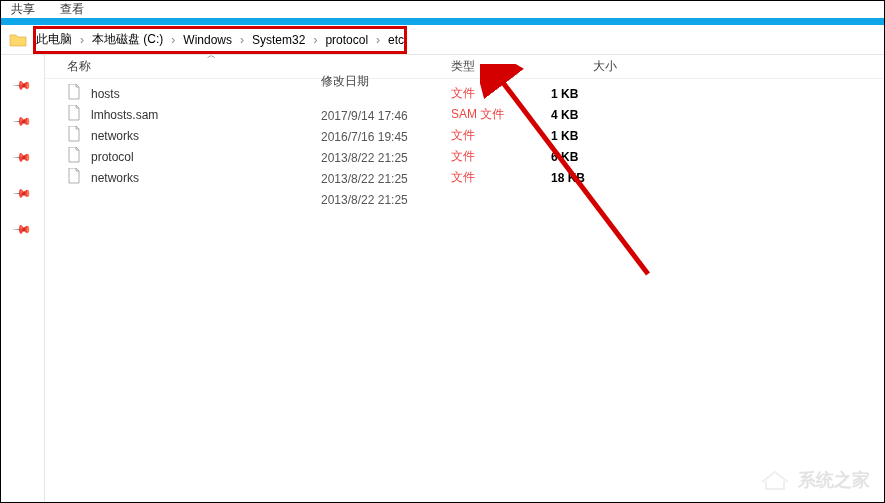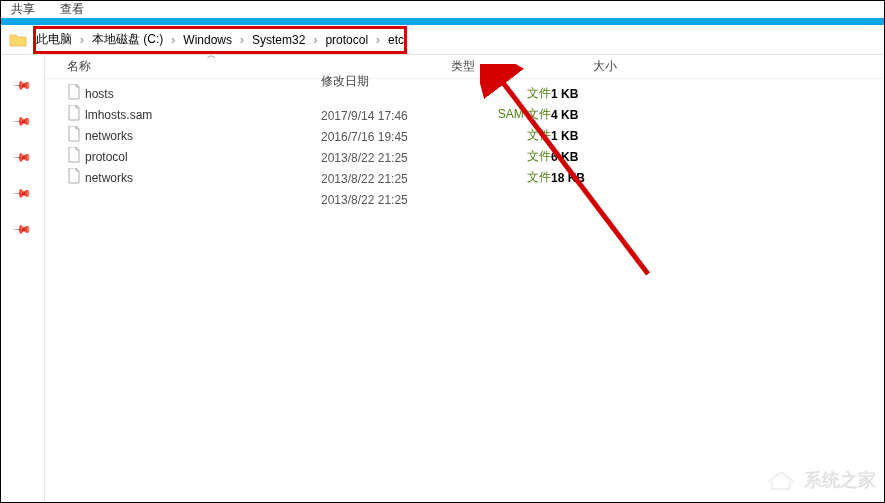--- a/index.html
+++ b/index.html
@@ -82,30 +82,30 @@
       display: flex;
       align-items: center;
       height: 21px;
       padding-left: 22px;
       color: #333;
     }
     .file-row .name-cell {
       width: 254px;
       display: flex;
       align-items: center;
-      gap: 4px;
+      gap: 10px;
     }
     .file-ico { width: 14px; height: 16px; flex-shrink: 0; }
     .file-row .date-cell { width: 130px; color: #555; margin-top: 44px; }
-    .file-row .type-cell { width: 100px; color: #4d7c0f; text-align: right; }
+    .file-row .type-cell { width: 100px; color: #ef4444; }
     .file-row .size-cell { width: 90px; color: #000000; padding-right: 24px; font-weight: bold; }
     .red-arrow { position: absolute; pointer-events: none; }
     .watermark {
       position: absolute;
-      right: 8px; bottom: 10px;
+      right: 14px; bottom: 10px;
       color: #ccc; font-size: 18px;
       font-weight: bold;
       opacity: 0.55;
       display: flex; align-items: center; gap: 6px;
     }
     .watermark svg { opacity: 0.55; }
   </style>
 </head>
 <body>
 

